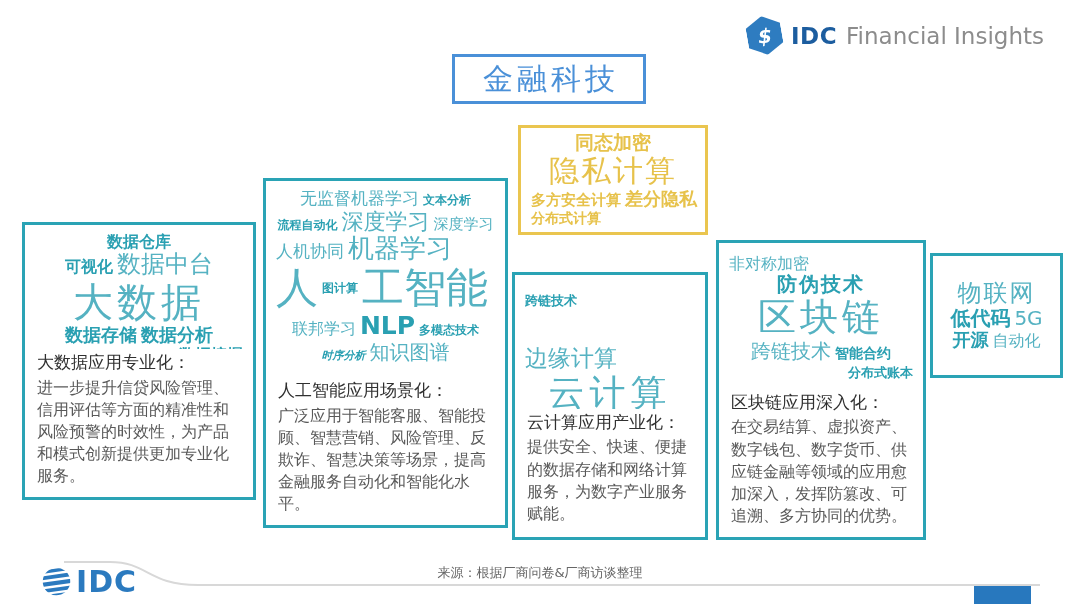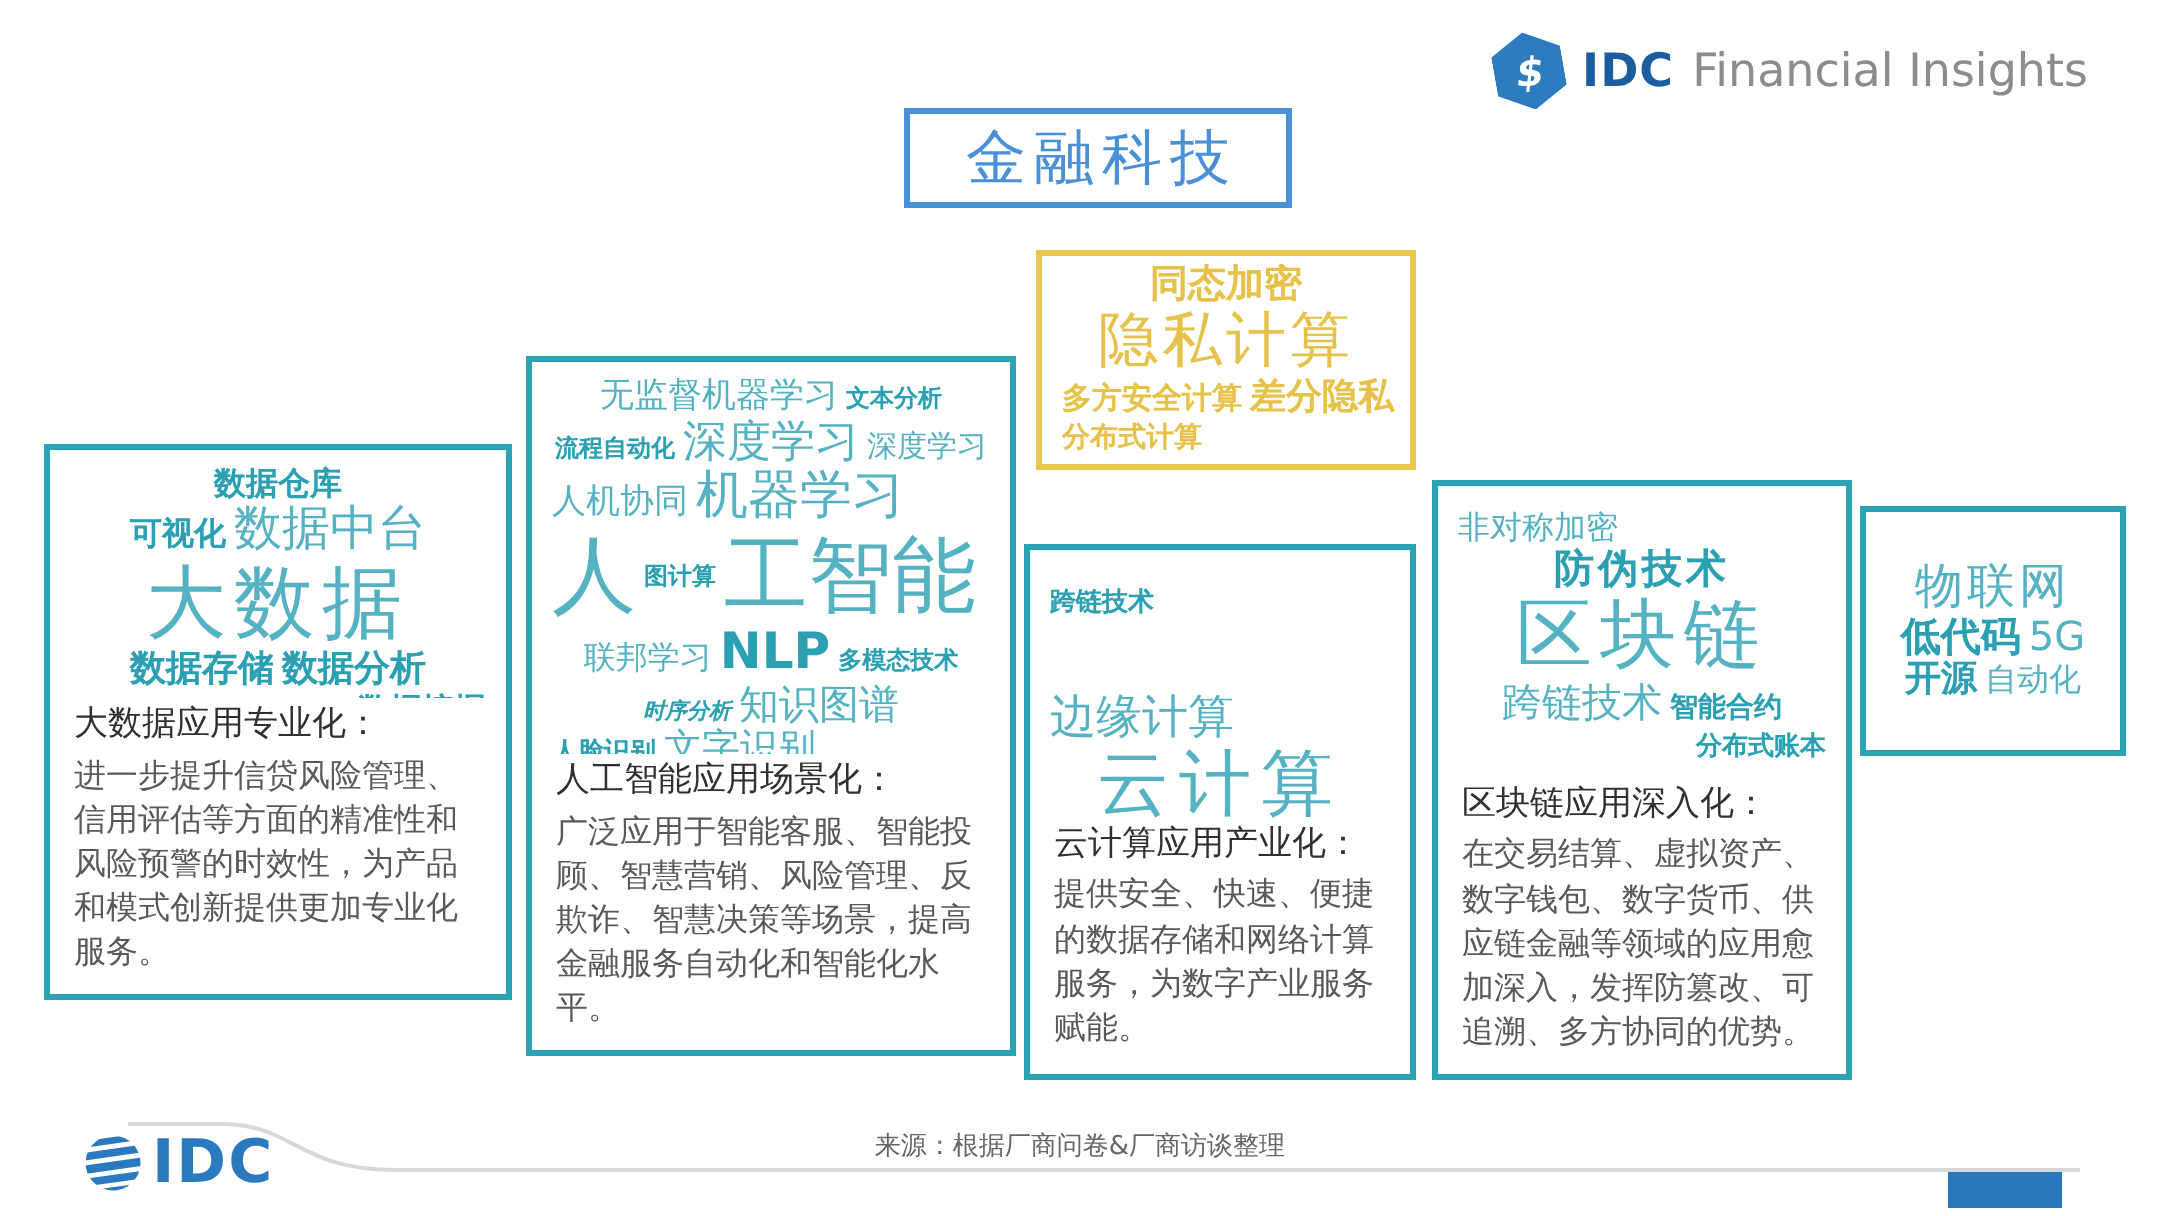--- a/index.html
+++ b/index.html
@@ -90,21 +90,20 @@
   </div>
 
   <div class="tech-box teal" id="box-ai">
     <div class="cloud">
         <div class="cloud-line" style="text-align: center;"><span class="cw wl" style="font-size: 17px; font-weight: 400;">无监督机器学习</span><span class="cw wb" style="font-size: 12px; font-weight: 700;">文本分析</span></div>
         <div class="cloud-line" style="text-align: center;"><span class="cw wb" style="font-size: 12px; font-weight: 700;">流程自动化</span><span class="cw wl" style="font-size: 22px; font-weight: 400;">深度学习</span><span class="cw wl" style="font-size: 15px; font-weight: 400;">深度学习</span></div>
         <div class="cloud-line" style="text-align: left;"><span class="cw wl" style="font-size: 17px; font-weight: 400;">人机协同</span><span class="cw wl" style="font-size: 26px; font-weight: 400;">机器学习</span></div>
         <div class="cloud-line" style="text-align: left;"><span class="cw wl" style="font-size: 42px; font-weight: 400;">人</span><span class="cw wb" style="font-size: 12px; font-weight: 700; vertical-align: 10px;">图计算</span><span class="cw wl" style="font-size: 42px; font-weight: 400;">工智能</span></div>
         <div class="cloud-line" style="text-align: center;"><span class="cw wl" style="font-size: 16px; font-weight: 400;">联邦学习</span><span class="cw wb" style="font-size: 25px; font-weight: 700;">NLP</span><span class="cw wb" style="font-size: 12px; font-weight: 700;">多模态技术</span></div>
         <div class="cloud-line" style="text-align: center;"><span class="cw wb" style="font-size: 11px; font-weight: 700; font-style: italic;">时序分析</span><span class="cw wl" style="font-size: 20px; font-weight: 400;">知识图谱</span></div>
-        <div class="cloud-line" style="text-align: left;"><span class="cw wb" style="font-size: 13px; font-weight: 700;">人脸识别</span><span class="cw wl" style="font-size: 19px; font-weight: 400;">文字识别</span></div>
       </div>
     <div class="desc">
       <span class="desc-title">人工智能应用场景化：</span>
       <span class="desc-body">广泛应用于智能客服、智能投顾、智慧营销、风险管理、反欺诈、智慧决策等场景，提高金融服务自动化和智能化水平。</span>
     </div>
   </div>
 
   <div class="tech-box teal" id="box-cloud">
     <div class="cloud">
         <div class="cloud-line" style="text-align: left;"><span class="cw wb" style="font-size: 13px; font-weight: 700;">跨链技术</span></div>

